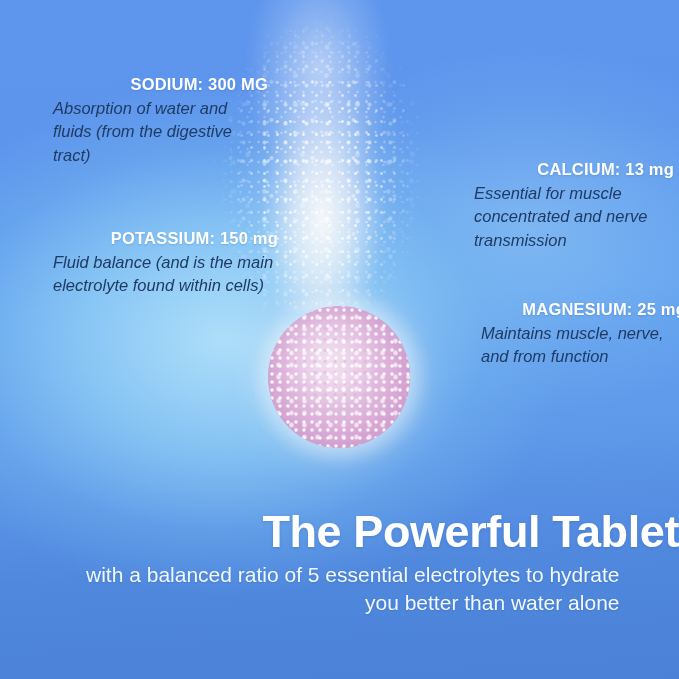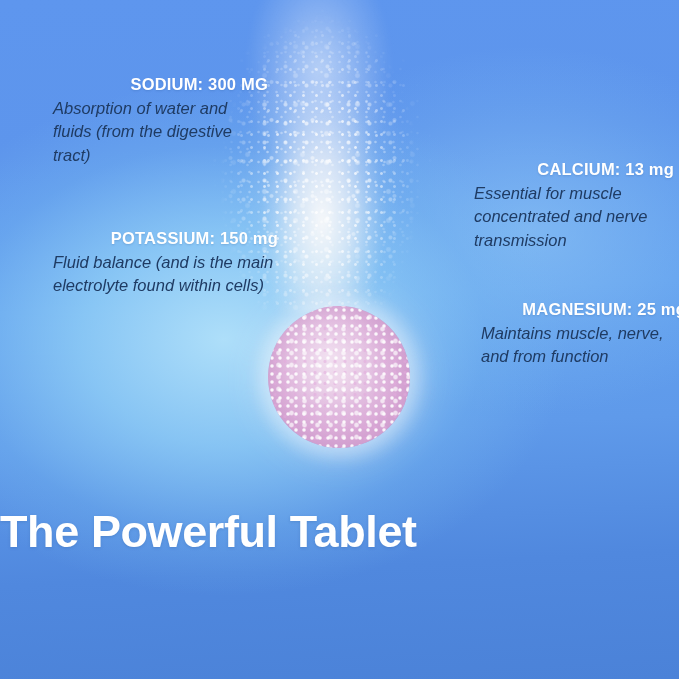--- a/index.html
+++ b/index.html
@@ -117,21 +117,21 @@
   #block-sodium    { left: 53px;  top: 74px;  width: 215px; }
   #block-potassium { left: 53px;  top: 228px; width: 225px; }
   #block-chloride  { left: 53px;  top: 355px; width: 235px; }
   #block-calcium   { left: 461px; top: 159px; width: 200px; margin-left: 13px; }
   #block-magnesium { left: 461px; top: 299px; width: 205px; margin-left: 20px; }
 
   
   #tagline {
     position: absolute;
     left: 0; right: 0; top: 508px;
-    text-align: left;
+    text-align: right;
   }
   .tagline-title {
     margin: 0;
     font-size: 45px;
     font-weight: bold;
     color: #ffffff;
     letter-spacing: -0.4px;
     line-height: 1.08;
     text-shadow: 0 1px 3px rgba(45,90,155,0.28);
   }
@@ -177,15 +177,16 @@
     <p class="info-body">Essential for muscle concentrated and nerve transmission</p>
   </div>
 
   <div class="info-block" id="block-magnesium">
     <p class="info-heading">MAGNESIUM: 25 mg</p>
     <p class="info-body">Maintains muscle, nerve, and from function</p>
   </div>
 
   <div id="tagline">
     <p class="tagline-title">The Powerful Tablet</p>
+    <p class="tagline-sub">with a balanced ratio of 5 essential electrolytes to hydrate you better than water alone</p>
   </div>
 
 </div>
 
 </body></html>

